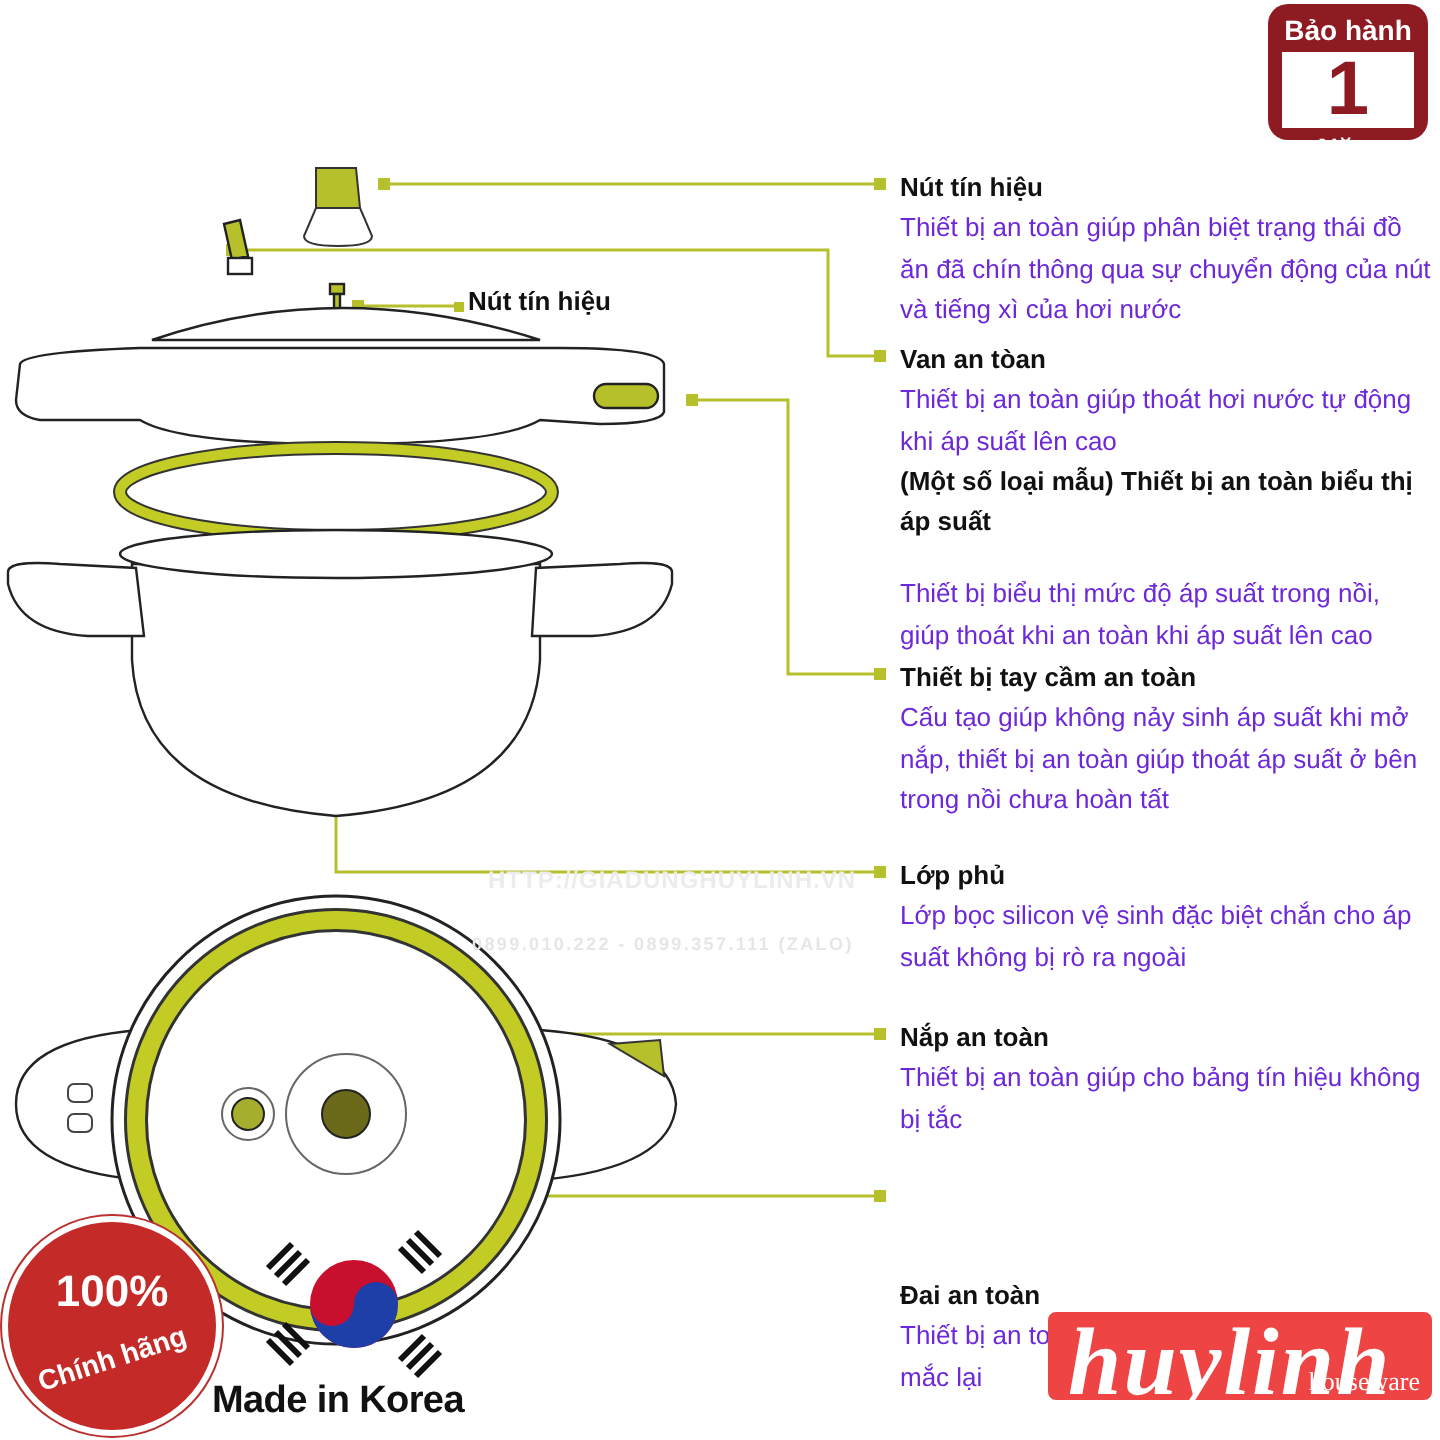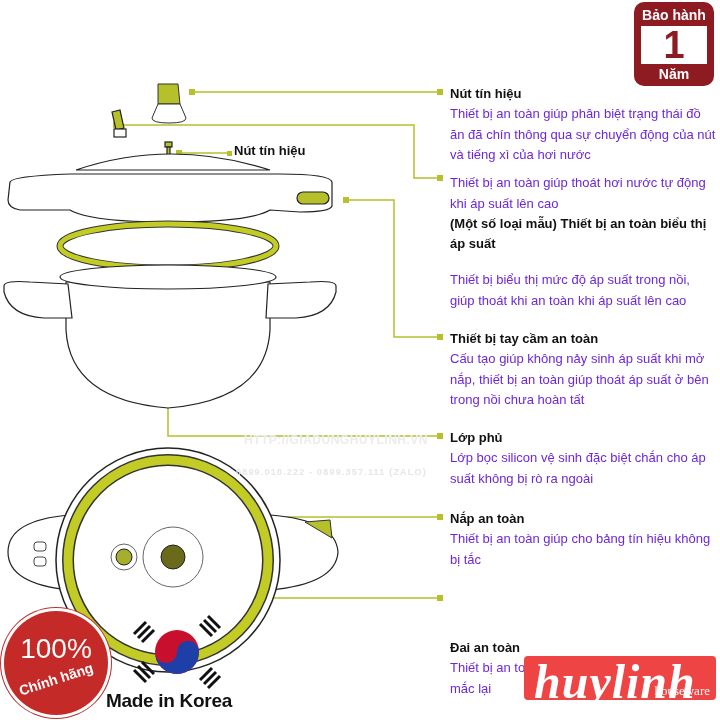--- a/index.html
+++ b/index.html
@@ -3,28 +3,28 @@
 <meta charset="utf-8">
 <style>
   html, body { margin:0; padding:0; background:#ffffff; }
   body { width:720px; height:720px; position:relative; overflow:hidden; font-family:"Liberation Sans", sans-serif; color:#555; }
   svg.diagram { position:absolute; left:0; top:0; }
   .callout { position:absolute; left:450px; width:268px; }
   .callout .title { font-weight:bold; font-size:13px; color:#111; line-height:17px; }
   .callout .desc { font-size:13px; color:#6d28d9; line-height:20.5px; margin-top:2px; }
   .callout .subtitle { font-weight:bold; font-size:13px; color:#111; line-height:20px; }
   .inline-label { position:absolute; left:234px; top:143px; font-weight:bold; font-size:13px; color:#111; }
-  .warranty { position:absolute; left:634px; top:2px; width:80px; height:84px; background:#8e1a22; border-radius:10px; }
+  .warranty { position:absolute; left:634px; top:2px; width:80px; height:68px; background:#8e1a22; border-radius:10px; }
   .warranty .top { color:#fff; font-weight:bold; font-size:14px; text-align:center; margin-top:5px; }
   .warranty .num { position:absolute; left:7px; top:24px; width:66px; height:38px; background:#fff; color:#8e1a22; font-weight:bold; font-size:38px; text-align:center; line-height:38px; }
   .warranty .bottom { position:absolute; left:0; right:0; top:64px; color:#fff; font-weight:bold; font-size:14px; text-align:center; }
   .watermark1 { position:absolute; left:244px; top:433px; font-size:12px; font-weight:bold; color:#ececec; letter-spacing:0.5px; }
   .watermark2 { position:absolute; left:236px; top:467px; font-size:9px; font-weight:bold; color:#e6e6e6; letter-spacing:1.2px; }
   .genuine { position:absolute; left:4px; top:611px; width:104px; height:104px; border-radius:50%; background:#c42a27; box-shadow:0 0 0 3px #fff, 0 0 0 4px #b9302e; }
-  .genuine .pct { position:absolute; left:0; right:0; top:22px; text-align:center; color:#fff; font-weight:normal; font-size:28px; }
+  .genuine .pct { position:absolute; left:0; right:0; top:22px; text-align:center; color:#fff; font-weight:bold; font-size:22px; }
   .genuine .lbl { position:absolute; left:0; right:0; top:60px; text-align:center; color:#fff; font-weight:bold; font-size:14px; transform:rotate(-18deg); }
   .madein { position:absolute; left:106px; top:690px; font-weight:bold; font-size:19px; color:#111; font-family:"Liberation Sans", sans-serif; letter-spacing:-0.3px; }
   .brand { position:absolute; left:524px; top:656px; width:192px; height:44px; background:#ef4444; border-radius:4px; }
   .brand .name { position:absolute; left:10px; top:-2px; color:#fff; font-family:"Liberation Serif", serif; font-style:italic; font-weight:bold; font-size:48px; letter-spacing:1px; }
   .brand .sub { position:absolute; right:6px; bottom:1px; color:#fff; font-family:"Liberation Serif", serif; font-size:13px;margin-top:11px; }
 </style>
 </head>
 <body>
 
 <svg class="diagram" width="720" height="720" viewBox="0 0 720 720">
@@ -125,20 +125,21 @@
   <div class="top">Bảo hành</div>
   <div class="num">1</div>
   <div class="bottom">Năm</div>
 </div>
 
 <div class="callout" style="top:85px;">
   <div class="title">Nút tín hiệu</div>
   <div class="desc">Thiết bị an toàn giúp phân biệt trạng thái đồ ăn đã chín thông qua sự chuyển động của nút và tiếng xì của hơi nước</div>
 </div>
 <div class="callout" style="top:171px;">
+  <div class="title">Van an tòan</div>
   <div class="desc">Thiết bị an toàn giúp thoát hơi nước tự động khi áp suất lên cao</div>
   <div class="subtitle">(Một số loại mẫu) Thiết bị an toàn biểu thị áp suất</div>
   <div class="desc" style="margin-top:16px">Thiết bị biểu thị mức độ áp suất trong nồi, giúp thoát khi an toàn khi áp suất lên cao</div>
 </div>
 <div class="callout" style="top:330px;">
   <div class="title">Thiết bị tay cầm an toàn</div>
   <div class="desc">Cấu tạo giúp không nảy sinh áp suất khi mở nắp, thiết bị an toàn giúp thoát áp suất ở bên trong nồi chưa hoàn tất</div>
 </div>
 <div class="callout" style="top:429px;">
   <div class="title">Lớp phủ</div>

